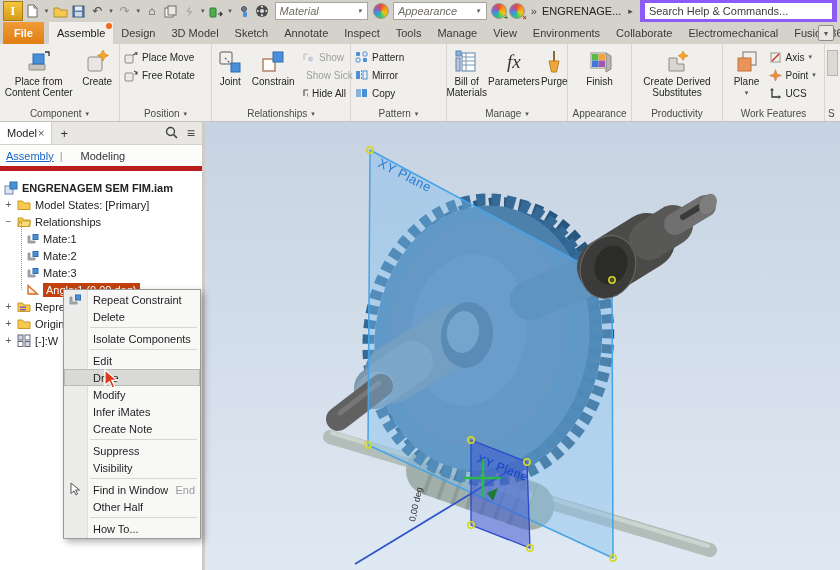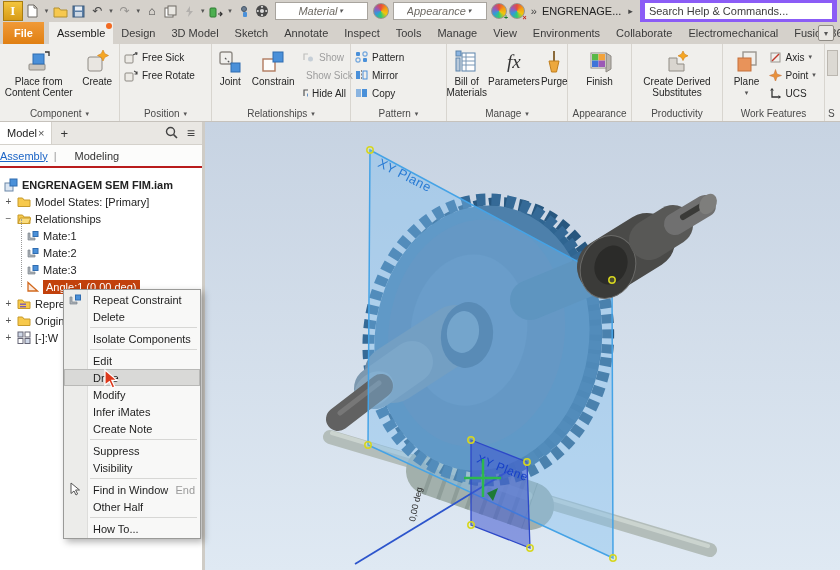--- a/index.html
+++ b/index.html
@@ -10,21 +10,21 @@
   
   .titlebar{height:22px;display:flex;align-items:center;background:#d5d1cb;padding:0 3px;gap:2px;}
   .applogo{width:18px;height:18px;background:linear-gradient(#f3c53d,#d79b18);border:1px solid #a87d10;
            color:#fff;font-weight:bold;font-family:"Liberation Serif",serif;font-size:13px;
            display:flex;align-items:center;justify-content:center;}
   .qat{width:17px;height:17px;display:flex;align-items:center;justify-content:center;color:#444;font-size:12px;}
   .qat svg{display:block;}
   .qat.gray{opacity:.45;}
   .tinycaret{font-size:7px;color:#555;width:7px;text-align:center;}
   .combo{height:16px;width:86px;background:#fff;border:1px solid #a8a49e;display:flex;align-items:center;
-         padding:0 4px;margin:0 2px;font-style:italic;color:#6e6a64;justify-content:center;font-size:11px;}
+         padding:0 4px;margin:0 2px;font-style:italic;color:#6e6a64;justify-content:space-between;font-size:11px;}
   .combo .cv{overflow:hidden;white-space:nowrap;}
   .wheel{width:14px;height:14px;border-radius:50%;border:1px solid #9a968f;
          background:conic-gradient(#e74c3c,#f39c12,#f1c40f,#2ecc71,#3498db,#9b59b6,#e74c3c);}
   .wheelwrap{position:relative;width:17px;height:17px;display:flex;align-items:center;justify-content:center;}
   .badge{position:absolute;right:-1px;bottom:-1px;font-size:7px;line-height:7px;font-weight:bold;}
   .badge.add{color:#1b7a2f;} .badge.del{color:#c0221a;}
   .tb-chevrons{color:#444;font-size:11px;margin:0 3px;}
   .doc-title{margin-left:auto;color:#222;white-space:nowrap;font-size:11px;}
   .tb-arrow{color:#444;font-size:9px;margin:0 5px;}
   .searchbox{width:184px;height:16px;border:5px solid #8b5cf6;background:#fff;font-size:11px;
@@ -57,21 +57,21 @@
   .sliver{width:13px;height:24px;background:#dcd9d3;border:1px solid #bbb7b0;margin-top:4px;}
 
   
   .workspace{display:flex;height:449px;}
   .browser{width:202px;background:#fff;border-right:3px solid #cfccc6;display:flex;flex-direction:column;}
   .bheader{height:22px;background:#e9e7e3;display:flex;align-items:center;border-bottom:1px solid #d4d1cb;}
   .modeltab{background:#fff;height:100%;display:flex;align-items:center;gap:1px;padding:0 7px;border-right:1px solid #d4d1cb;}
   .modeltab .x{color:#555;font-size:11px;}
   .addtab{padding:0 8px;color:#333;font-size:13px;}
   .bh-right{margin-left:auto;display:flex;align-items:center;gap:9px;padding-right:7px;color:#444;}
-  .viewtabs{height:21px;display:flex;align-items:center;gap:6px;background:#fcfcfb;border-bottom:2px solid #b91c1c;}
+  .viewtabs{height:21px;display:flex;align-items:center;gap:6px;padding-left:6px;background:#fcfcfb;border-bottom:5px solid #b91c1c;}
   .assemlink{color:#1b64c6;text-decoration:underline;}
   .pipe{color:#9a9a9a;}
   .modlink{color:#333;margin-left:12px;}
   .tree{flex:1;position:relative;padding-top:8px;background:#fff;}
   .trow{height:17px;display:flex;align-items:center;gap:4px;white-space:nowrap;}
   .trow .exp{width:9px;text-align:center;color:#555;font-size:10px;flex:none;}
   .trow .ticon{flex:none;display:flex;}
   .lab{overflow:hidden;}
   .root .lab{font-weight:bold;}
   .ind1{padding-left:4px;}
@@ -238,21 +238,21 @@
   </div>
 
   <div class="rpanel" style="width:92px">
     <div class="rbtns" style="justify-content:flex-start">
       <div class="smallcol">
         <div class="smallbtn">
           <svg width="14" height="13">
               <rect x="1" y="4" width="8" height="8" rx="1" fill="#eceae5" stroke="#8e8a84"></rect>
               <path d="M9,4 l4,-2 m-1.8,-0.4 l1.8,0.4 l-0.4,1.8" fill="none" stroke="#444" stroke-width="1.1"></path>
             </svg>
-          <span>Free Sick</span>
+          <span>Place Move</span>
           </div>
         <div class="smallbtn">
           <svg width="14" height="13">
               <rect x="1" y="4" width="8" height="8" rx="1" fill="#eceae5" stroke="#8e8a84"></rect>
               <path d="M10,2 a4,4 0 0 1 3,3 m0,-2.4 v2.4 h-2.4" fill="none" stroke="#444" stroke-width="1.1"></path>
             </svg>
           <span>Free Rotate</span>
           </div>
       </div>
     </div>

